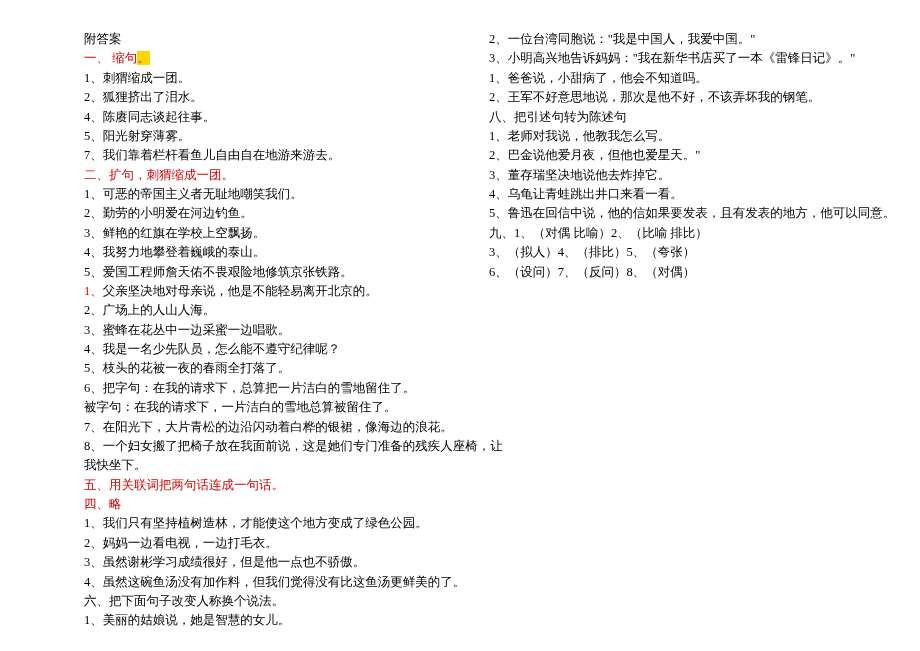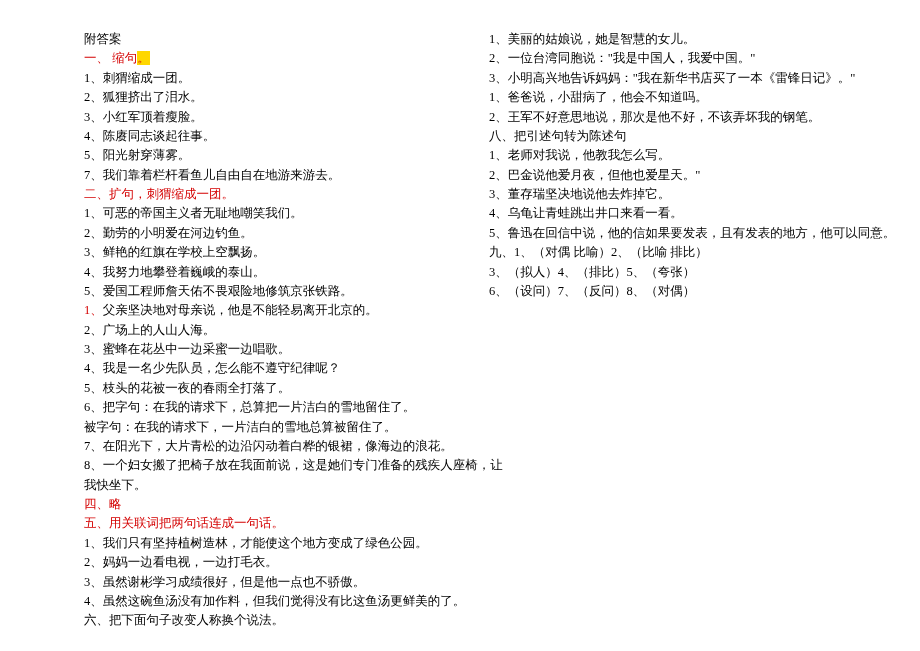--- a/index.html
+++ b/index.html
@@ -30,42 +30,41 @@
   </style>
 </head>
 <body>
 
 <div class="page">
   <div class="line">附答案</div>
   <div id="content">
       <div class="line"><span class="red">一、</span>   <span class="red">缩句</span><span class="red highlight">。</span></div>
       <div class="line">1、刺猬缩成一团。</div>
       <div class="line">2、狐狸挤出了泪水。</div>
-      <div class="line">3、小红军顶着瘦脸。</div>
       <div class="line">4、陈赓同志谈起往事。</div>
       <div class="line">5、阳光射穿薄雾。</div>
       <div class="line">7、我们靠着栏杆看鱼儿自由自在地游来游去。</div>
       <div class="line red">二、扩句，刺猬缩成一团。</div>
       <div class="line">1、可恶的帝国主义者无耻地嘲笑我们。</div>
       <div class="line">2、勤劳的小明爱在河边钓鱼。</div>
       <div class="line">3、鲜艳的红旗在学校上空飘扬。</div>
       <div class="line">4、我努力地攀登着巍峨的泰山。</div>
       <div class="line">5、爱国工程师詹天佑不畏艰险地修筑京张铁路。</div>
       <div class="line"><span class="red">1、</span>父亲坚决地对母亲说，他是不能轻易离开北京的。</div>
       <div class="line">2、广场上的人山人海。</div>
       <div class="line">3、蜜蜂在花丛中一边采蜜一边唱歌。</div>
       <div class="line">4、我是一名少先队员，怎么能不遵守纪律呢？</div>
       <div class="line">5、枝头的花被一夜的春雨全打落了。</div>
       <div class="line">6、把字句：在我的请求下，总算把一片洁白的雪地留住了。</div>
       <div class="line">    被字句：在我的请求下，一片洁白的雪地总算被留住了。</div>
       <div class="line">7、在阳光下，大片青松的边沿闪动着白桦的银裙，像海边的浪花。</div>
       <div class="line">8、一个妇女搬了把椅子放在我面前说，这是她们专门准备的残疾人座椅，让</div>
       <div class="line">我快坐下。</div>
+      <div class="line red">五、用关联词把两句话连成一句话。</div>
       <div class="line red">四、略</div>
-      <div class="line red">五、用关联词把两句话连成一句话。</div>
       <div class="line">1、我们只有坚持植树造林，才能使这个地方变成了绿色公园。</div>
       <div class="line">2、妈妈一边看电视，一边打毛衣。</div>
       <div class="line">3、虽然谢彬学习成绩很好，但是他一点也不骄傲。</div>
       <div class="line">4、虽然这碗鱼汤没有加作料，但我们觉得没有比这鱼汤更鲜美的了。</div>
       <div class="line">六、把下面句子改变人称换个说法。</div>
       <div class="line">1、美丽的姑娘说，她是智慧的女儿。</div>
       <div class="line">2、一位台湾同胞说："我是中国人，我爱中国。"</div>
       <div class="line">3、小明高兴地告诉妈妈："我在新华书店买了一本《雷锋日记》。"</div>
       <div class="line">1、爸爸说，小甜病了，他会不知道吗。</div>
       <div class="line">2、王军不好意思地说，那次是他不好，不该弄坏我的钢笔。</div>

